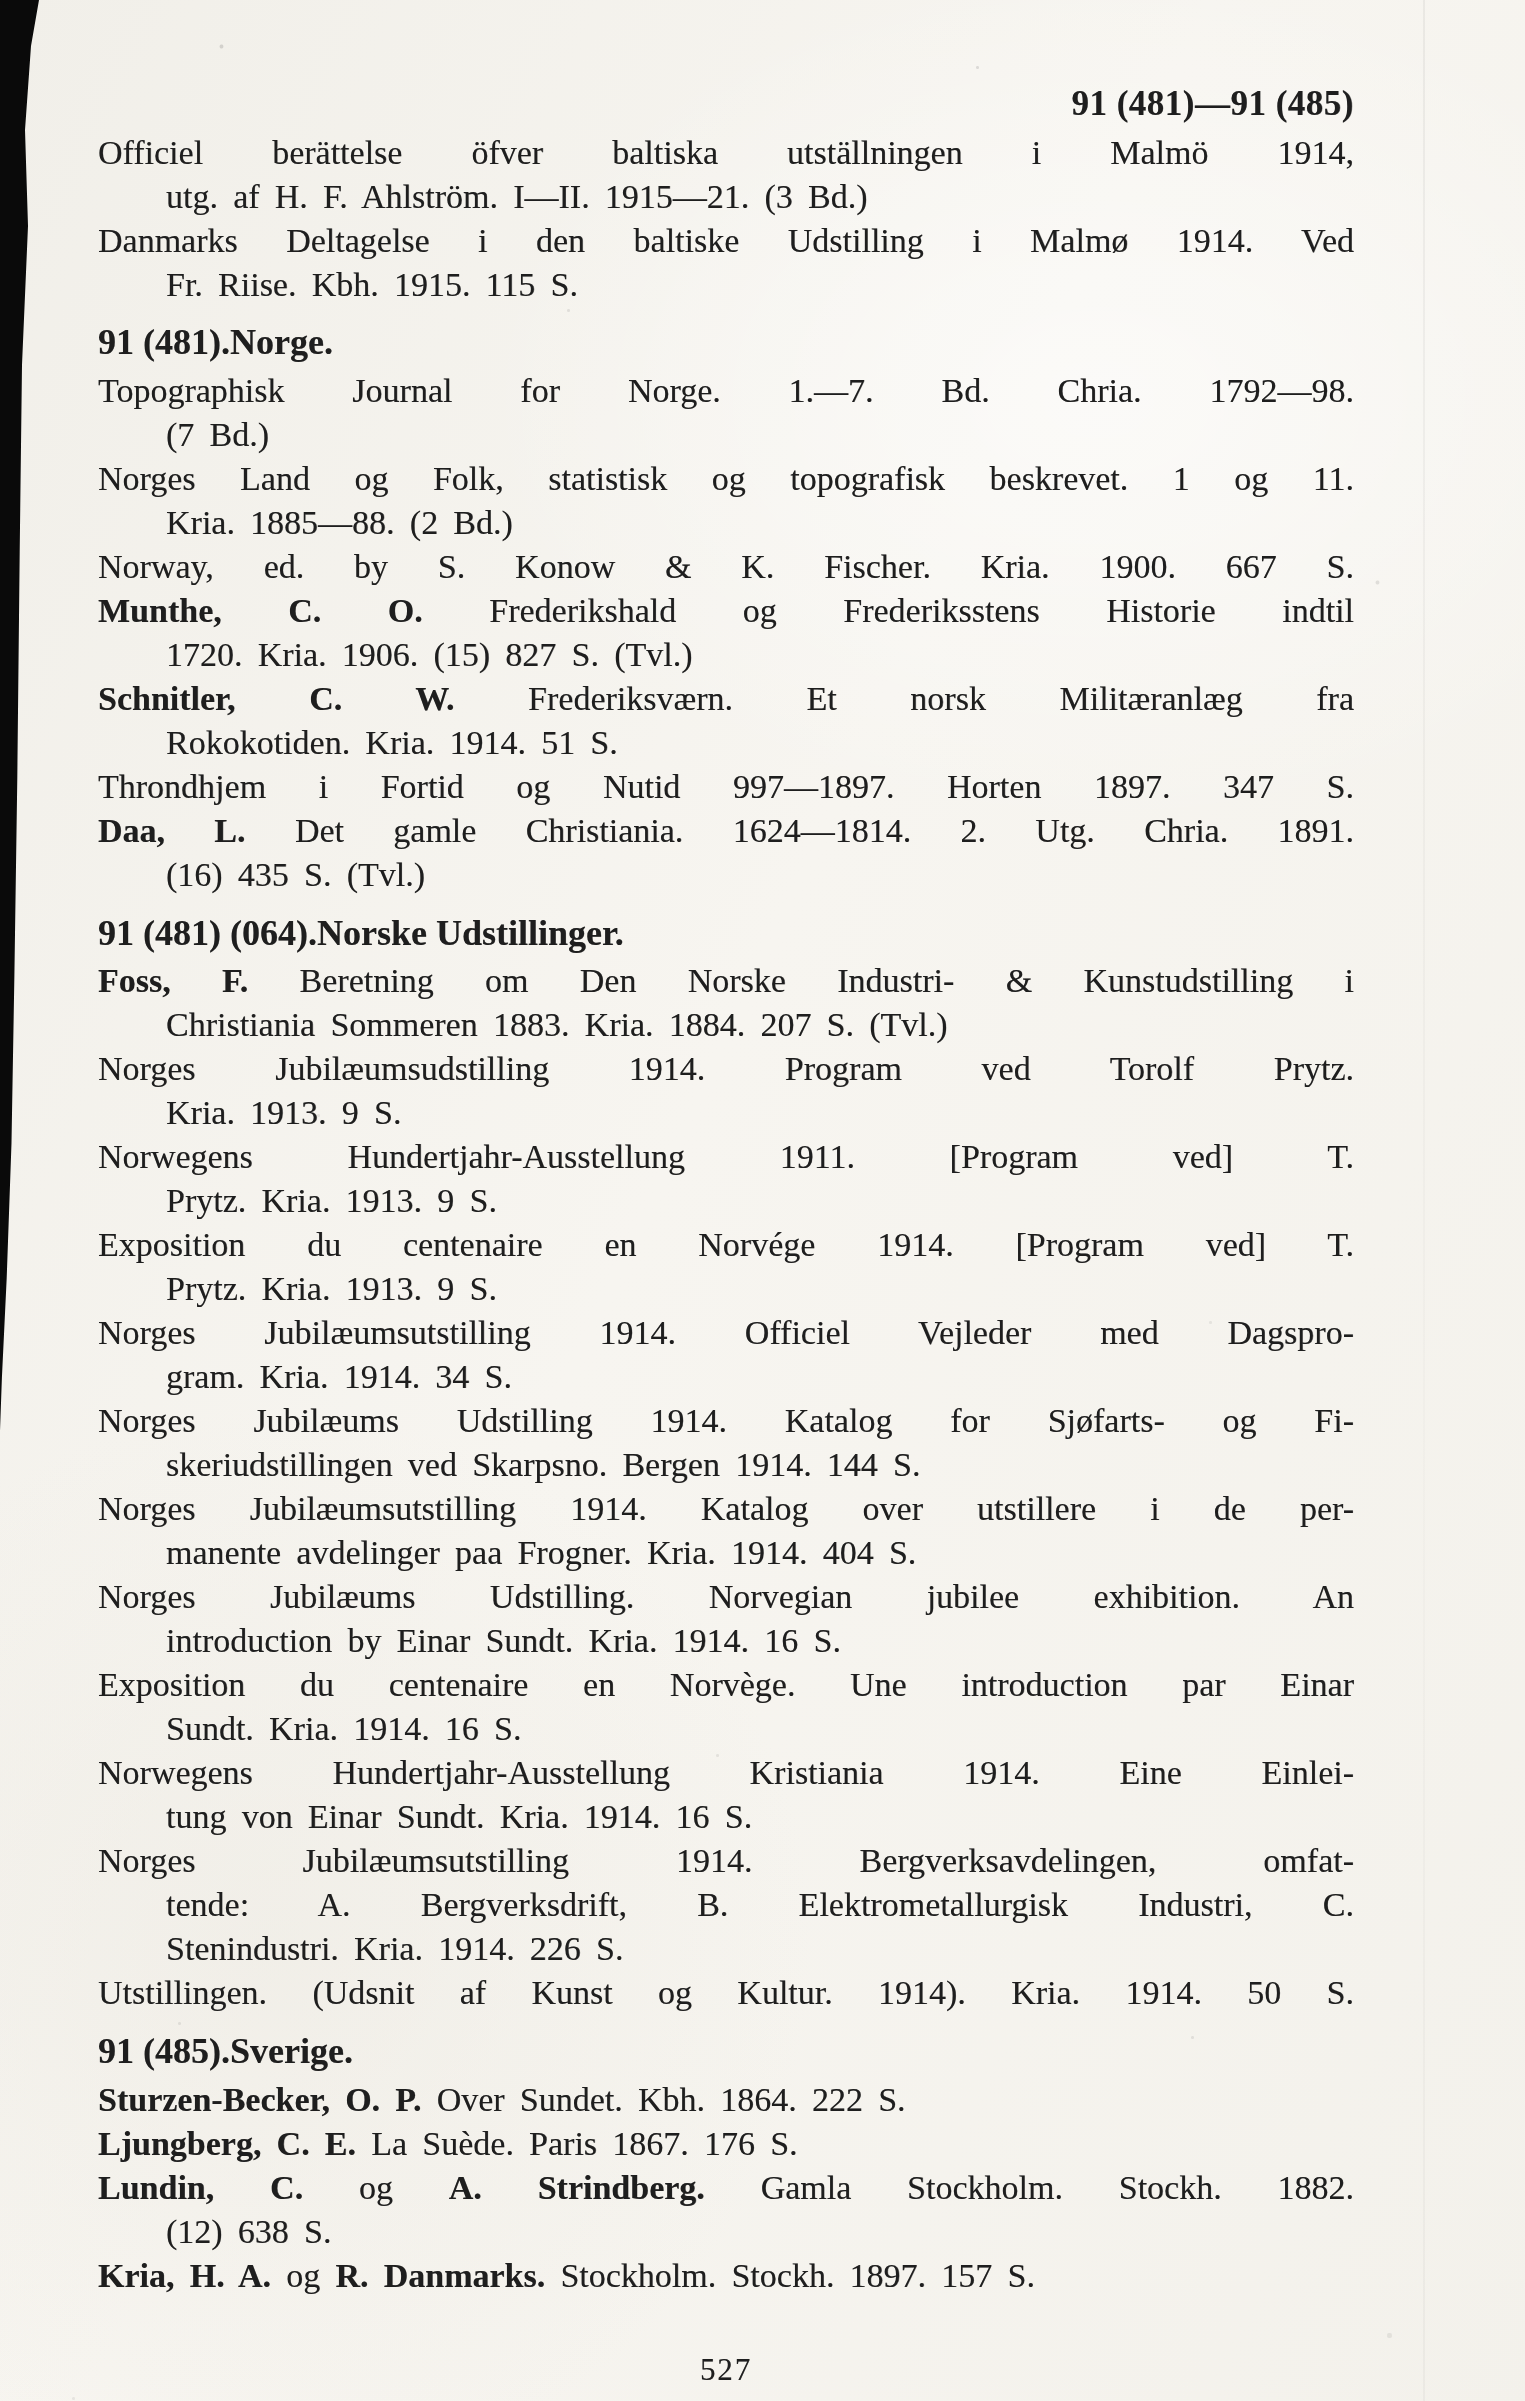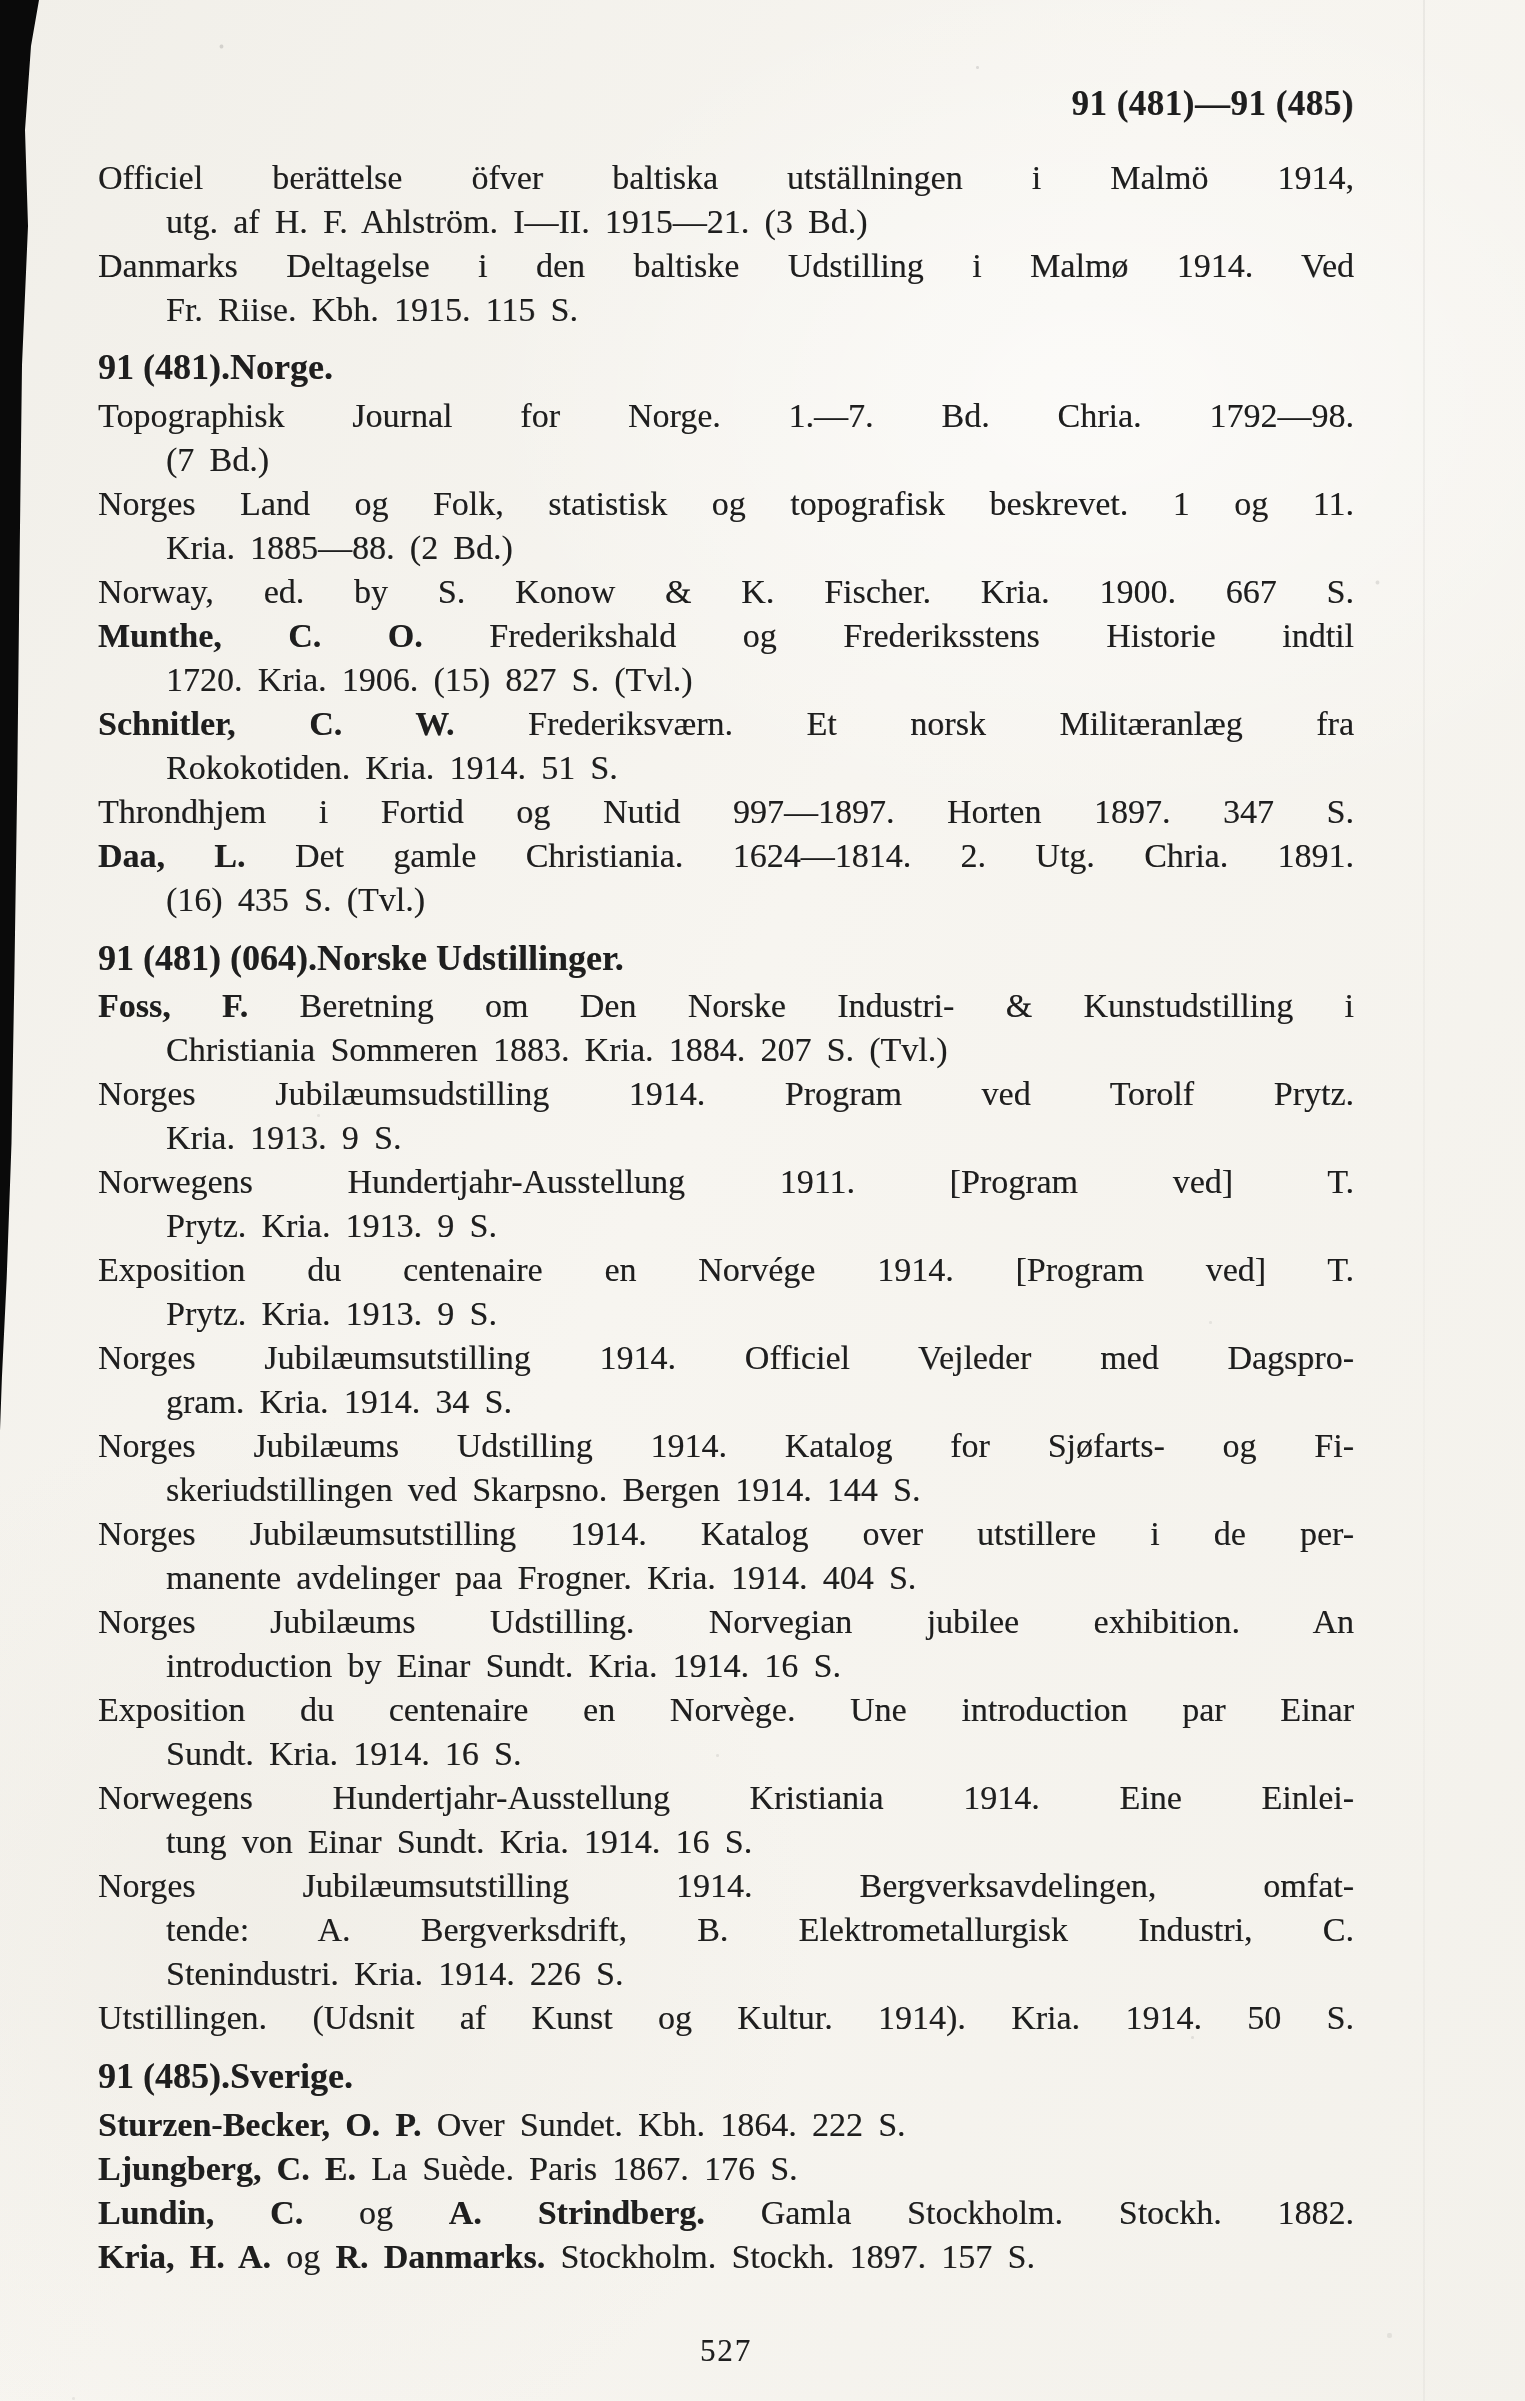--- a/index.html
+++ b/index.html
@@ -41,21 +41,21 @@
       73px 2398px 0 1px rgba(80,80,80,.09);
   }
   .content{
     position:absolute;left:98px;top:77px;width:1256px;
     text-shadow:0.3px 0.4px 0.6px rgba(30,30,30,0.45);
   }
   .scan-header{
     font-weight:bold;font-size:35px;line-height:54px;
     text-align:right;letter-spacing:0.5px;
   }
-  .text-block{margin-top:25px;}
+  .text-block{}
   .line{font-size:34px;line-height:44px;word-spacing:6.7px;}
   .line.ind{padding-left:68px;}
   .line.just{text-align:justify;text-align-last:justify;-moz-text-align-last:justify;text-justify:inter-word;}
   .heading{
     display:flex;
     font-weight:bold;font-size:36px;line-height:44px;
     margin-top:13.4px;margin-bottom:4.8px;
   }
   .b{font-weight:bold;}
   .page-number{margin-top:54px;text-align:center;font-size:31px;letter-spacing:1.9px;}
@@ -120,19 +120,20 @@
         <div class="line ind just"><span>tende: A. Bergverksdrift, B. Elektrometallurgisk Industri, C.</span></div>
         <div class="line ind"><span>Stenindustri. Kria. 1914. 226 S.</span></div>
         <div class="line just"><span>Utstillingen. (Udsnit af Kunst og Kultur. 1914). Kria. 1914. 50 S.</span></div>
         <div class="heading">
           <span>91 (485).</span>
           <span>Sverige.</span>
         </div>
         <div class="line"><span class="b">Sturzen-Becker, O. P.</span><span> Over Sundet. Kbh. 1864. 222 S.</span></div>
         <div class="line"><span class="b">Ljungberg, C. E.</span><span> La Suède. Paris 1867. 176 S.</span></div>
         <div class="line just"><span class="b">Lundin, C.</span><span> og </span><span class="b">A. Strindberg.</span><span> Gamla Stockholm. Stockh. 1882.</span></div>
+        <div class="line ind"><span>(12) 638 S.</span></div>
         <div class="line"><span class="b">Kria, H. A.</span><span> og </span><span class="b">R. Danmarks.</span><span> Stockholm. Stockh. 1897. 157 S.</span></div>
       </div>
 
     <div class="page-number">527</div>
   </div>
 </div>
 
 
 </body></html>

